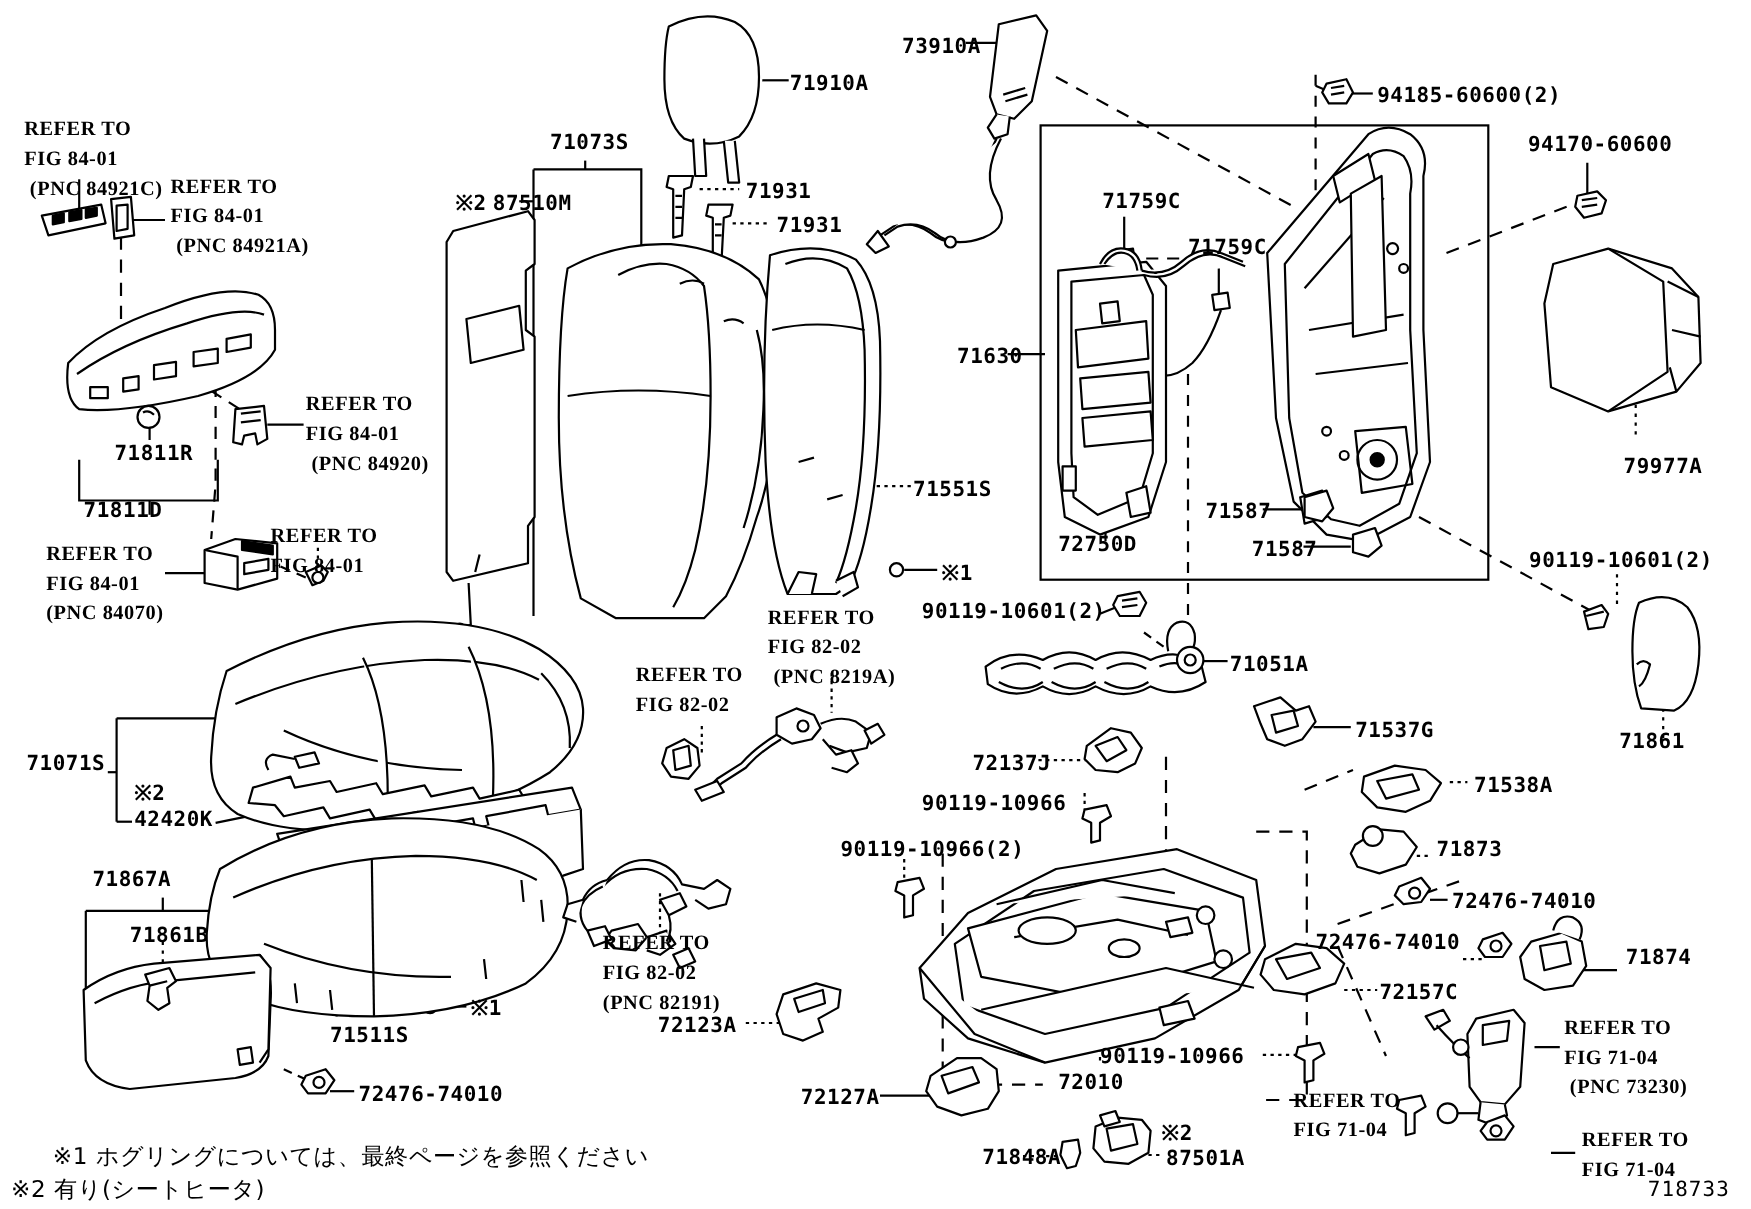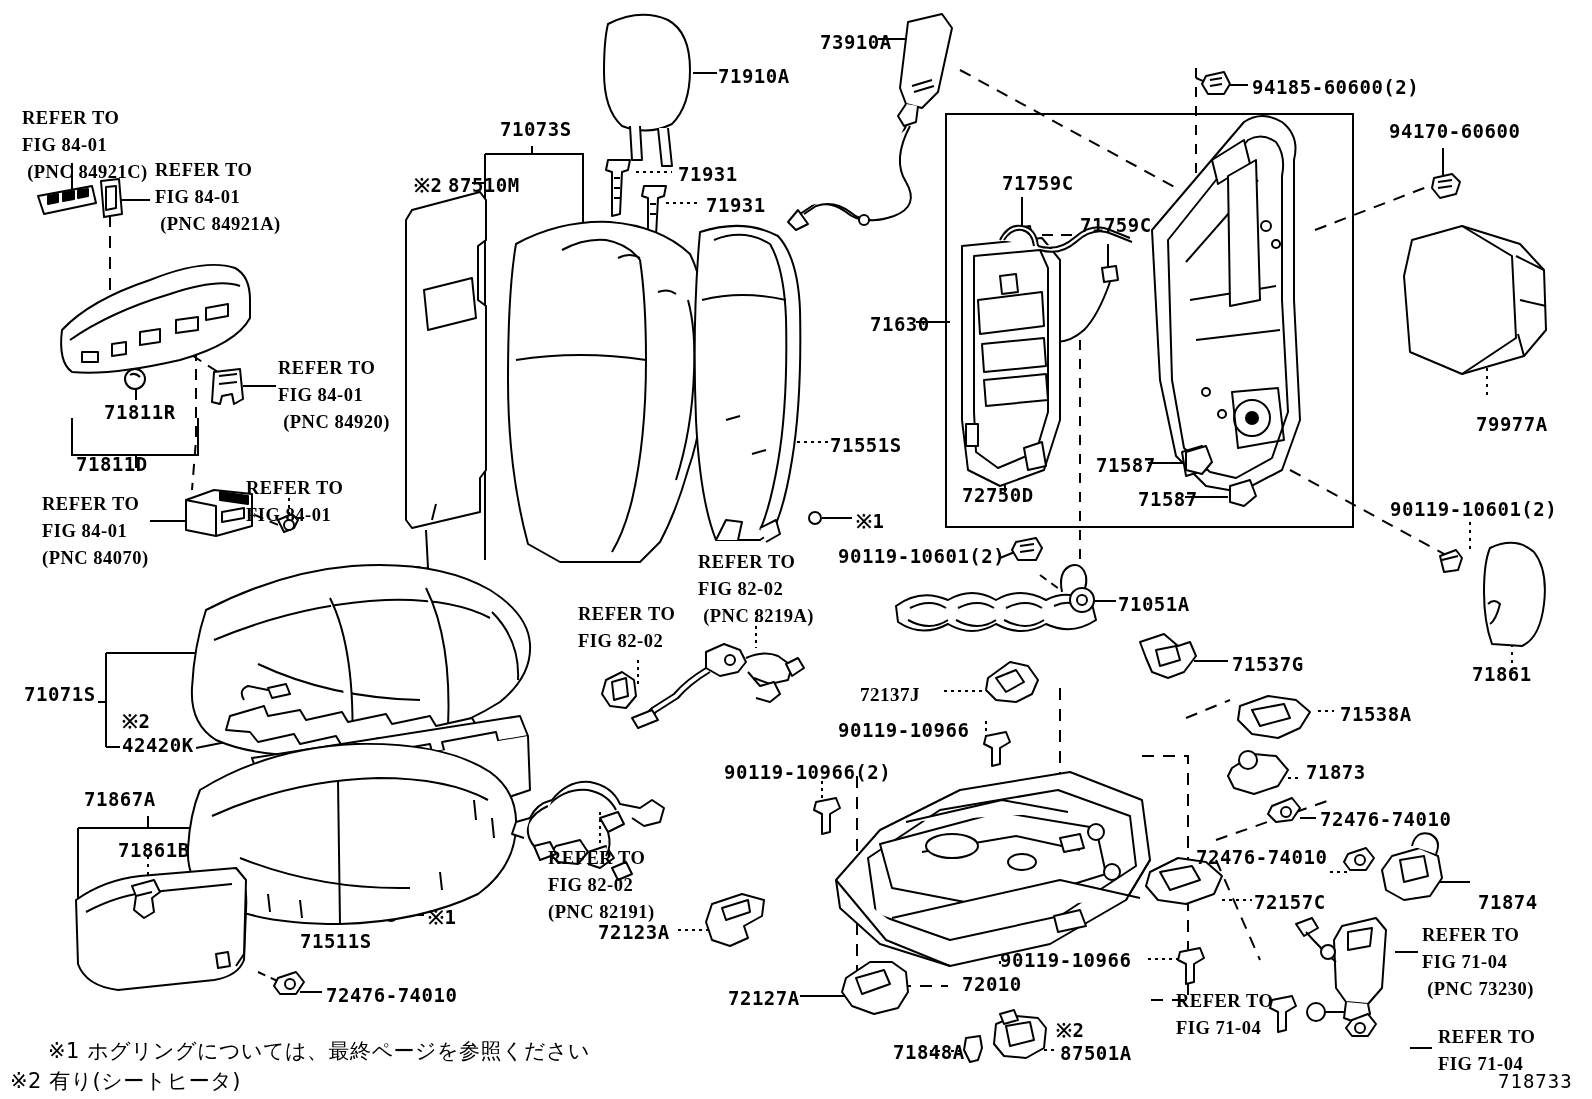--- a/index.html
+++ b/index.html
@@ -506,31 +506,31 @@
   <div class="lbl" style="left:1138px;top:487px;">71587</div>
   <div class="lbl" style="left:1252px;top:75px;">94185-60600(2)</div>
   <div class="lbl" style="left:1389px;top:119px;">94170-60600</div>
   <div class="lbl" style="left:1440px;top:412px;margin-left:36px;">79977A</div>
   <div class="lbl" style="left:1390px;top:497px;">90119-10601(2)</div>
   <div class="lbl" style="left:1472px;top:662px;">71861</div>
 
   <div class="lbl" style="left:838px;top:544px;">90119-10601(2)</div>
   <div class="lbl" style="left:1118px;top:592px;">71051A</div>
   <div class="lbl" style="left:1232px;top:652px;">71537G</div>
-  <div class="lbl" style="left:860px;top:682px;font-family:Liberation Serif, serif;">72137J</div>
+  <div class="lbl" style="left:884px;top:682px;">72137J</div>
   <div class="lbl" style="left:838px;top:718px;">90119-10966</div>
-  <div class="lbl" style="left:724px;top:760px;">90119-10966(2)</div>
+  <div class="lbl" style="left:764px;top:760px;">90119-10966(2)</div>
   <div class="lbl" style="left:1000px;top:948px;">90119-10966</div>
   <div class="lbl" style="left:962px;top:972px;">72010</div>
 
   <div class="lbl" style="left:1340px;top:702px;">71538A</div>
   <div class="lbl" style="left:1306px;top:760px;">71873</div>
   <div class="lbl" style="left:1320px;top:807px;">72476-74010</div>
   <div class="lbl" style="left:1196px;top:845px;">72476-74010</div>
-  <div class="lbl" style="left:1478px;top:858px;margin-top:32px;">71874</div>
+  <div class="lbl" style="left:1478px;top:858px;">71874</div>
   <div class="lbl" style="left:1254px;top:890px;">72157C</div>
   <div class="lbl ref" style="left:1422px;top:922px;">REFER TO
 FIG 71-04
  (PNC 73230)</div>
   <div class="lbl ref" style="left:1176px;top:988px;">REFER TO
 FIG 71-04</div>
   <div class="lbl ref" style="left:1438px;top:1024px;">REFER TO
 FIG 71-04</div>
 
   <div class="lbl" style="left:24px;top:682px;">71071S</div>

